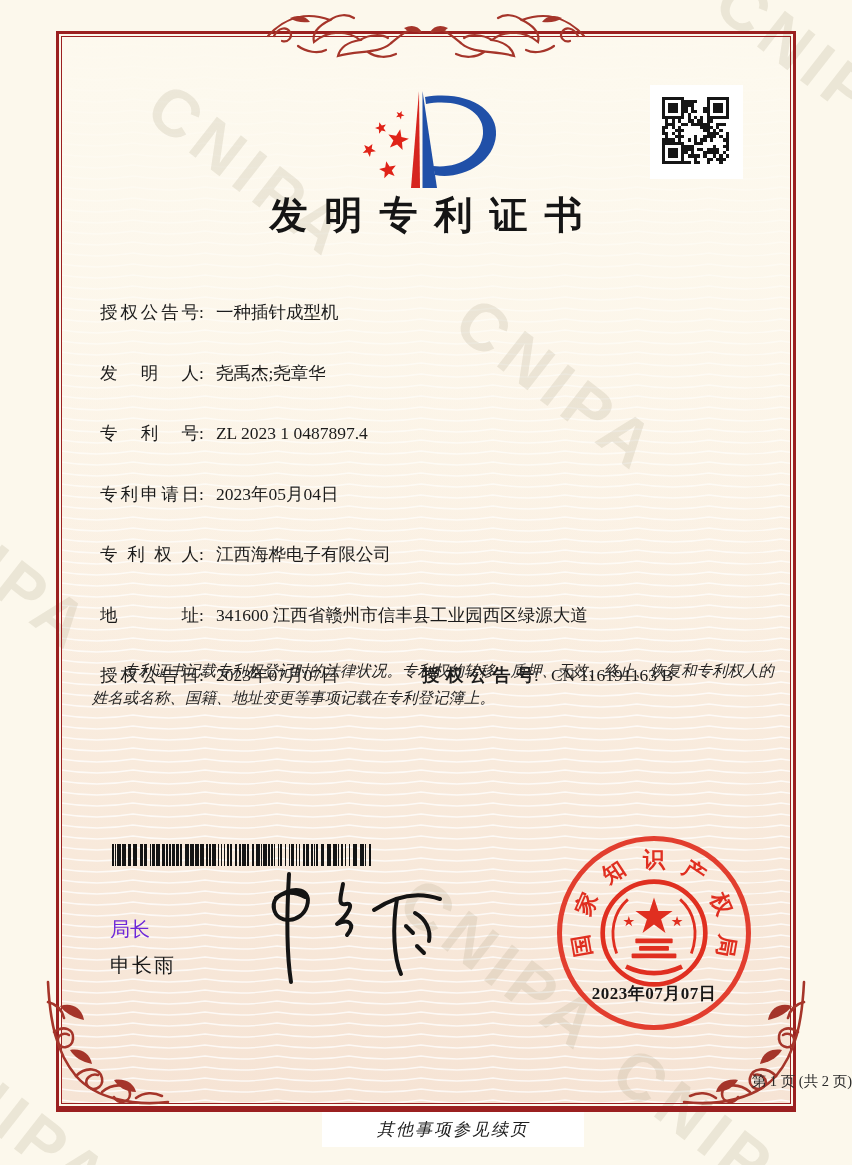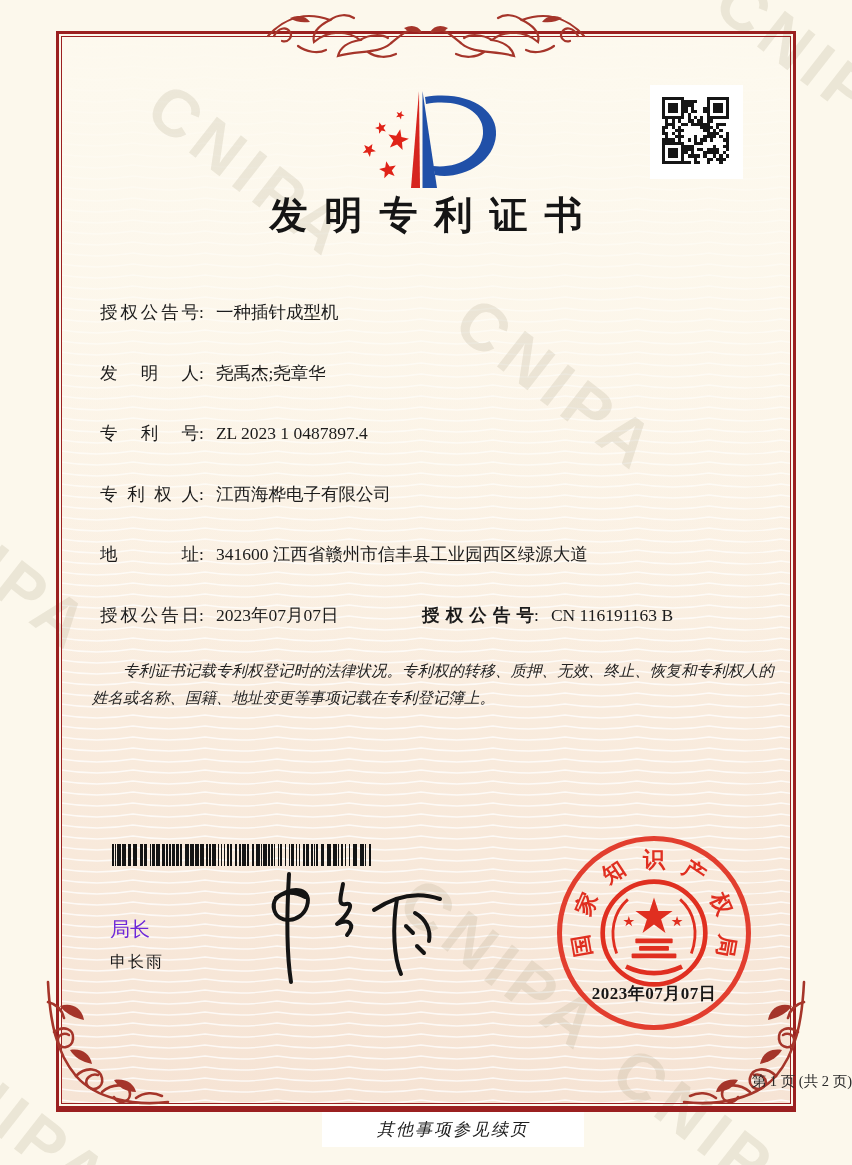--- a/index.html
+++ b/index.html
@@ -52,21 +52,21 @@
 
   
   .barcode{position:absolute;left:112px;top:844px;width:264px;height:22px;z-index:5;font-size:0;white-space:nowrap;}
   .barcode b{display:inline-block;height:22px;background:#141414;}
   .barcode i{display:inline-block;height:22px;}
 
   
   .signer-title{position:absolute;left:110px;top:916px;font-family:"Liberation Sans","DejaVu Sans",sans-serif;
          font-size:20px;color:#6d28d9;z-index:5;}
   .signer-name{position:absolute;left:110px;top:952px;font-family:"Liberation Sans","DejaVu Sans",sans-serif;
-         font-size:16px;letter-spacing:2px;color:#1a1a1a;z-index:5;}
+         font-size:20px;letter-spacing:2px;color:#1a1a1a;z-index:5;}
   .signature{position:absolute;left:248px;top:868px;z-index:5;}
 
   
   .seal{position:absolute;left:557px;top:836px;width:194px;height:194px;z-index:6;}
   .seal-ring{position:absolute;inset:0;border:5px solid rgba(224,47,32,0.92);border-radius:50%;}
   .seal-emblem{position:absolute;left:41px;top:41px;}
   .sc{position:absolute;left:50%;top:50%;width:26px;height:26px;margin-left:-13px;margin-top:-13px;
       text-align:center;font-size:22px;font-weight:bold;color:#e02f20;line-height:26px;}
   .seal-date{position:absolute;left:0;top:146px;width:194px;text-align:center;font-size:17px;
       font-weight:bold;color:#171717;letter-spacing:0.5px;}
@@ -622,20 +622,23 @@
 
   <div class="fields">
     <div class="frow">
       <span class="flabel">授权公告号</span><span class="fcolon">:</span><span class="fvalue">一种插针成型机</span>
     </div>
     <div class="frow">
       <span class="flabel">发明人</span><span class="fcolon">:</span><span class="fvalue">尧禹杰;尧章华</span>
     </div>
     <div class="frow">
       <span class="flabel">专利号</span><span class="fcolon">:</span><span class="fvalue">ZL 2023 1 0487897.4</span>
+    </div>
+    <div class="frow">
+      <span class="flabel">专利申请日</span><span class="fcolon">:</span><span class="fvalue">2023年05月04日</span>
     </div>
     <div class="frow">
       <span class="flabel">专利权人</span><span class="fcolon">:</span><span class="fvalue">江西海桦电子有限公司</span>
     </div>
     <div class="frow">
       <span class="flabel">地址</span><span class="fcolon">:</span><span class="fvalue">341600 江西省赣州市信丰县工业园西区绿源大道</span>
     </div>
     <div class="frow">
       <span class="flabel">授权公告日</span><span class="fcolon">:</span><span class="fvalue">2023年07月07日</span>
       <span class="fgroup2">

